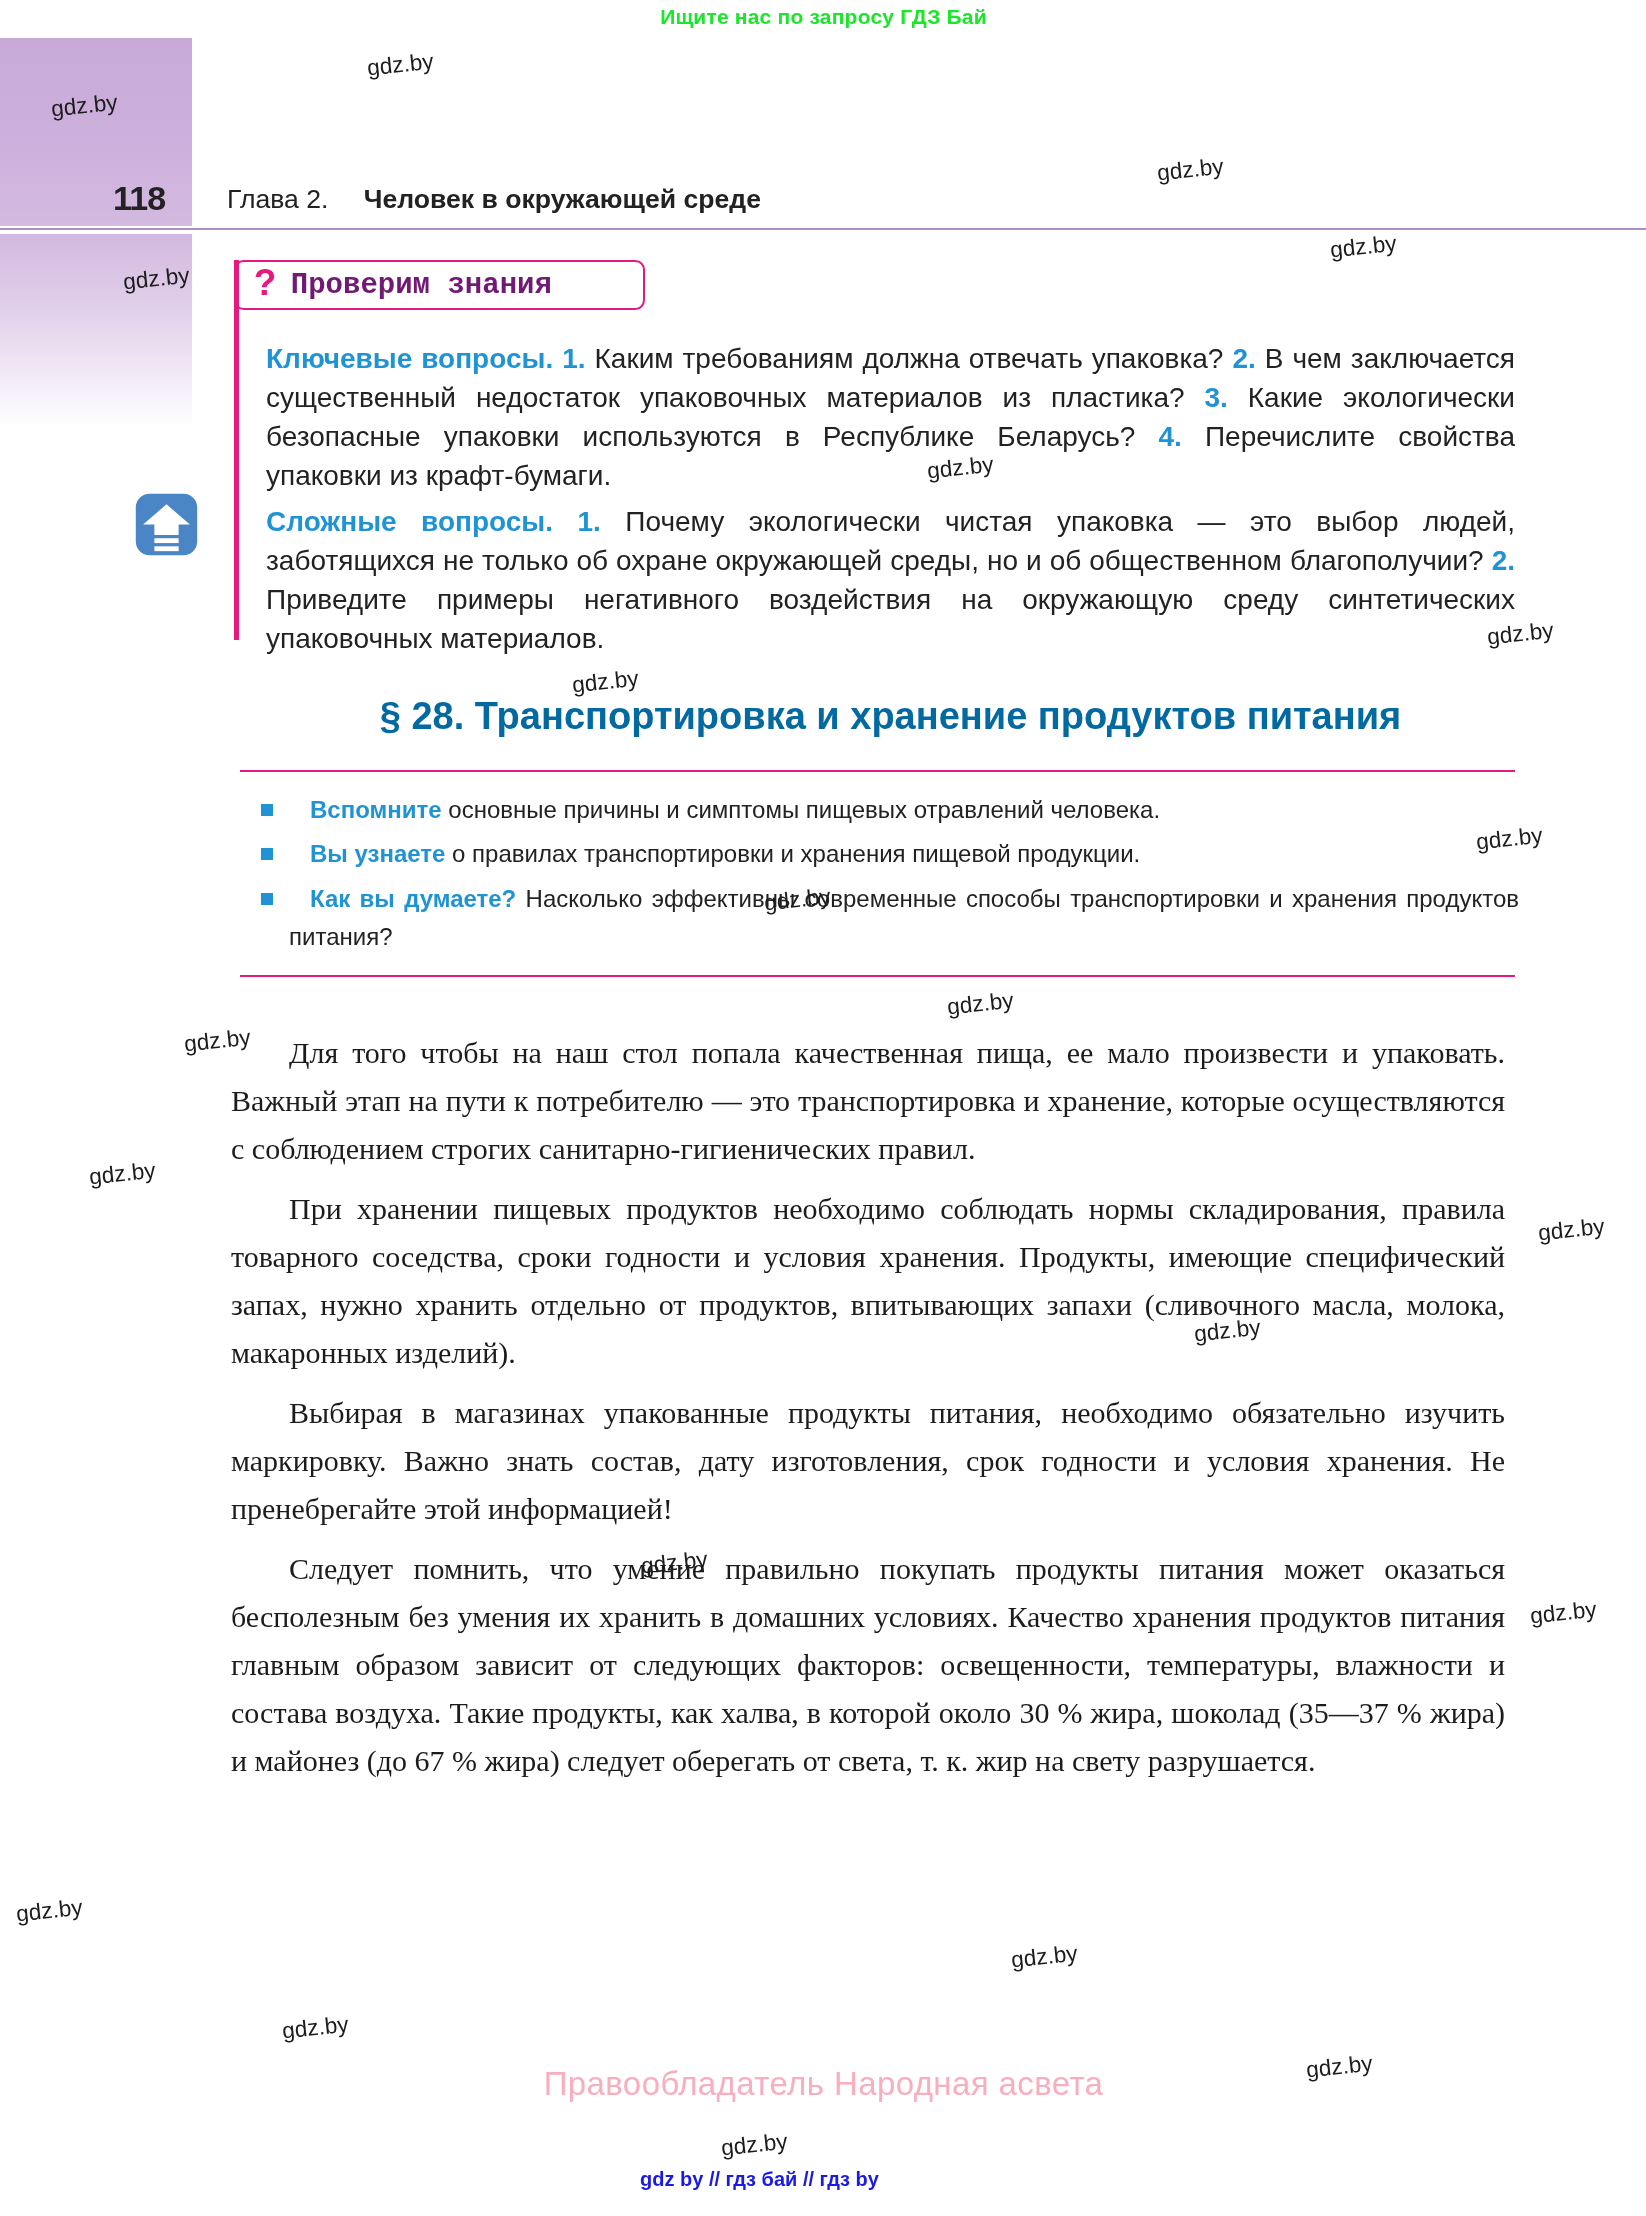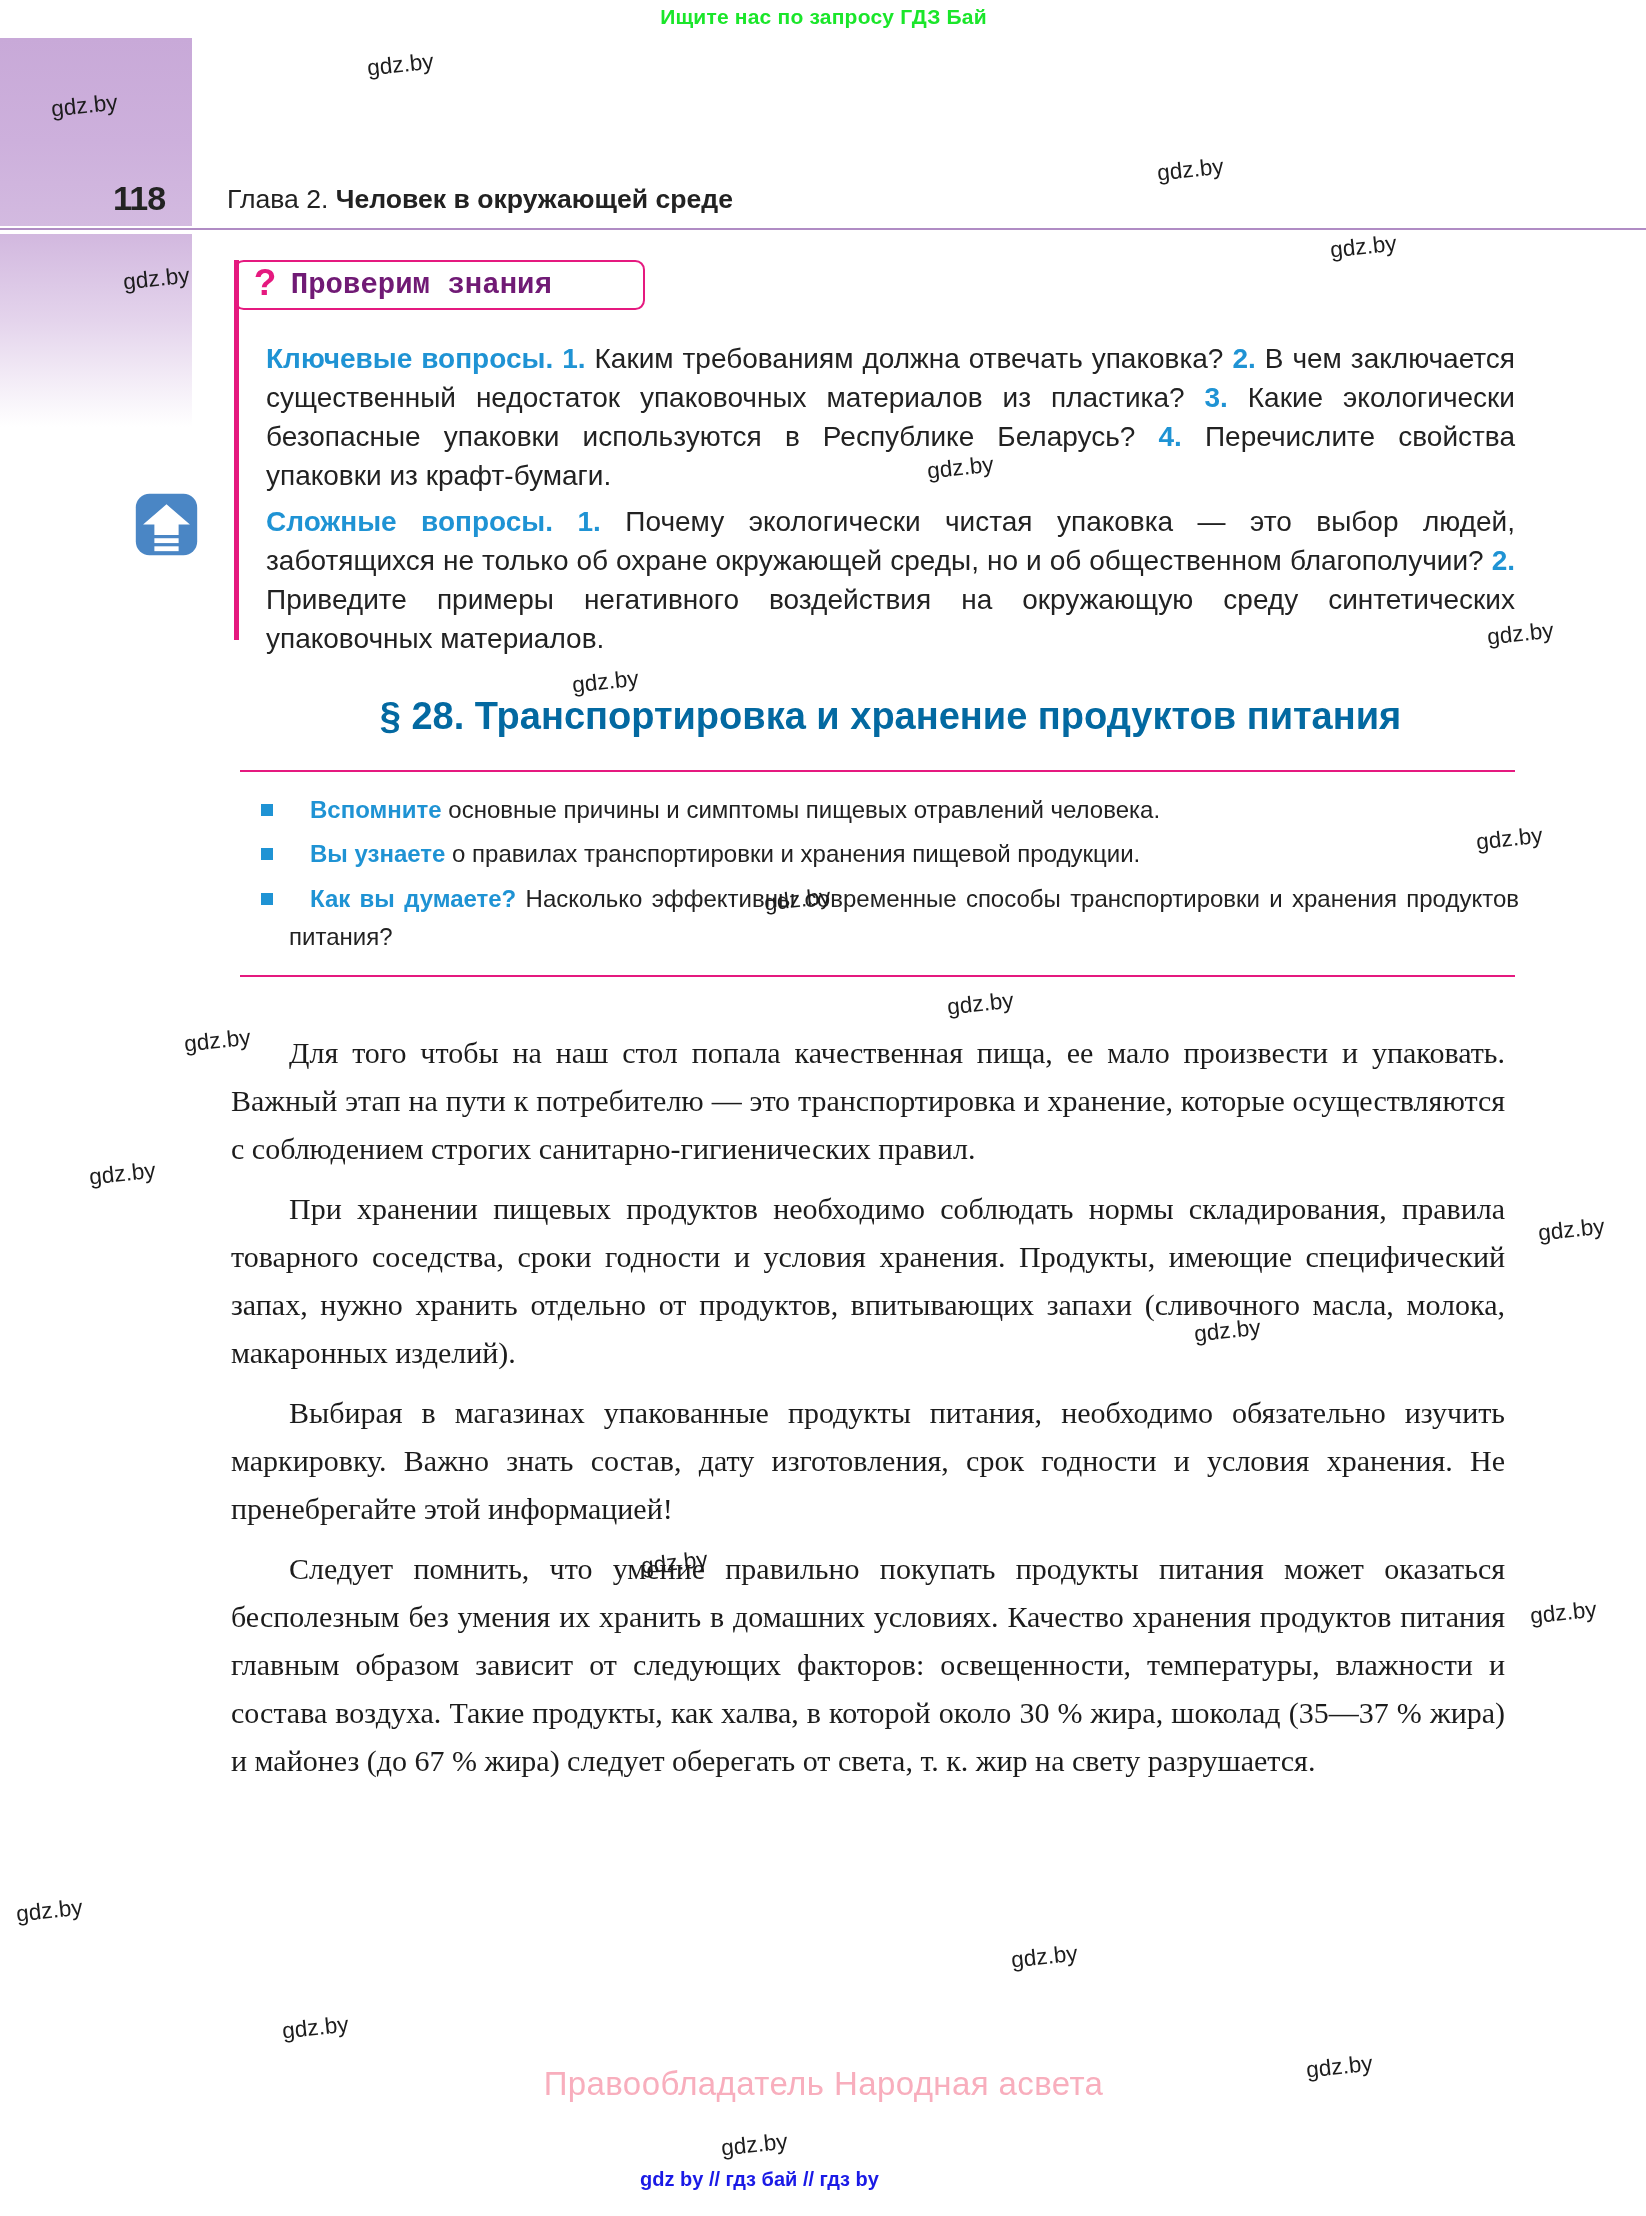--- a/index.html
+++ b/index.html
@@ -72,20 +72,21 @@
     position: absolute;
     left: 227px;
     top: 184px;
     font-family: "Liberation Sans", sans-serif;
     font-size: 26.6px;
     color: #222;
     white-space: nowrap;
   }
   .chapter-line .chap-bold {
     font-weight: 700;
+    margin-left: 28px;
   }
 
   
   .upload-icon {
     position: absolute;
     left: 135px;
     top: 493px;
     width: 63px;
     height: 63px;
   }

